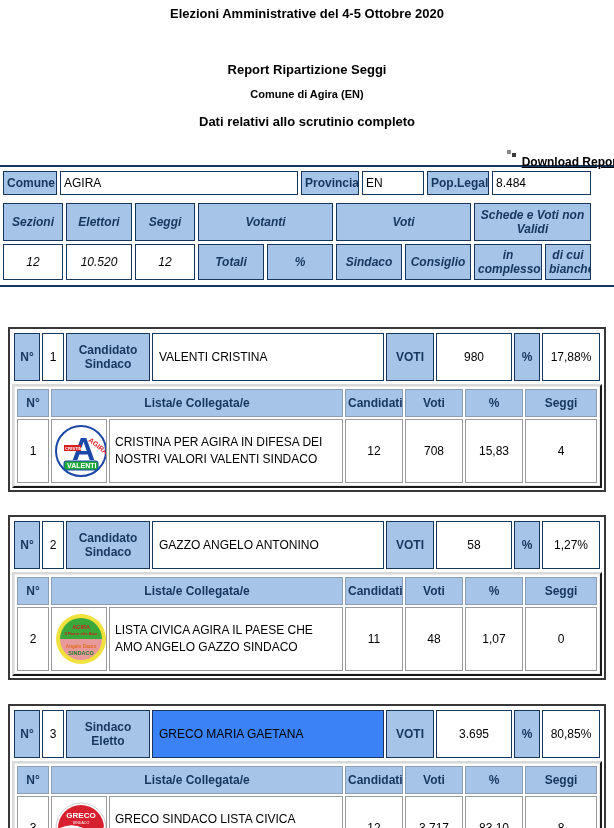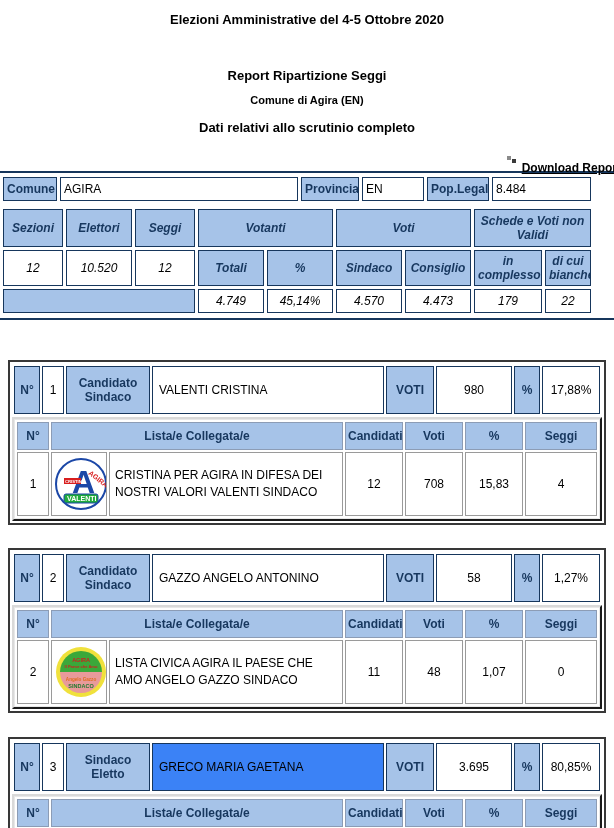--- a/index.html
+++ b/index.html
@@ -1,21 +1,21 @@
 <!DOCTYPE html>
 <html><head>
 <meta charset="utf-8">
 <style>
   html,body{margin:0;padding:0;}
   body{
     width:614px;height:828px;overflow:hidden;background:#ffffff;
     font-family:"Liberation Sans","DejaVu Sans",sans-serif;
     -webkit-font-smoothing:antialiased;
   }
-  .page-title{ text-align:center;font-weight:bold;font-size:13px;color:#000;padding-top:12px;}
+  .page-title{ text-align:center;font-weight:bold;font-size:13px;color:#000;padding-top:6px;}
   .sub1{ text-align:center;font-weight:bold;font-size:13px;color:#000000;margin-top:41px;}
   .sub2{ text-align:center;font-weight:bold;font-size:11px;color:#000;margin-top:11px;}
   .sub3{ text-align:center;font-weight:bold;font-size:13px;color:#000;margin-top:14px;}
 
   .download-row{
     margin-top:17px;height:16px;text-align:right;padding-right:0;
     white-space:nowrap;margin-right:-7px; 
   }
   .download-row a{
     color:#000;font-weight:bold;font-size:12px;text-decoration:underline;
@@ -137,29 +137,20 @@
     <tr>
       <td class="valc" style="height:32px">12</td>
       <td class="valc">10.520</td>
       <td class="valc">12</td>
       <td class="lbl">Totali</td>
       <td class="lbl">%</td>
       <td class="lbl">Sindaco</td>
       <td class="lbl">Consiglio</td>
       <td class="lbl">in complesso</td>
       <td class="lbl">di cui bianche</td>
-    </tr>
-    <tr>
-      <td class="fill" colspan="3" style="height:17px"></td>
-      <td class="valc">4.749</td>
-      <td class="valc">45,14%</td>
-      <td class="valc">4.570</td>
-      <td class="valc">4.473</td>
-      <td class="valc">179</td>
-      <td class="valc">22</td>
     </tr>
   </tbody>
     </table>
   <div class="stats-bottom"></div>
 </div>
 
 <div class="block b1">
   <table class="cand-row">
     <colgroup>
         <col style="width:26px">

